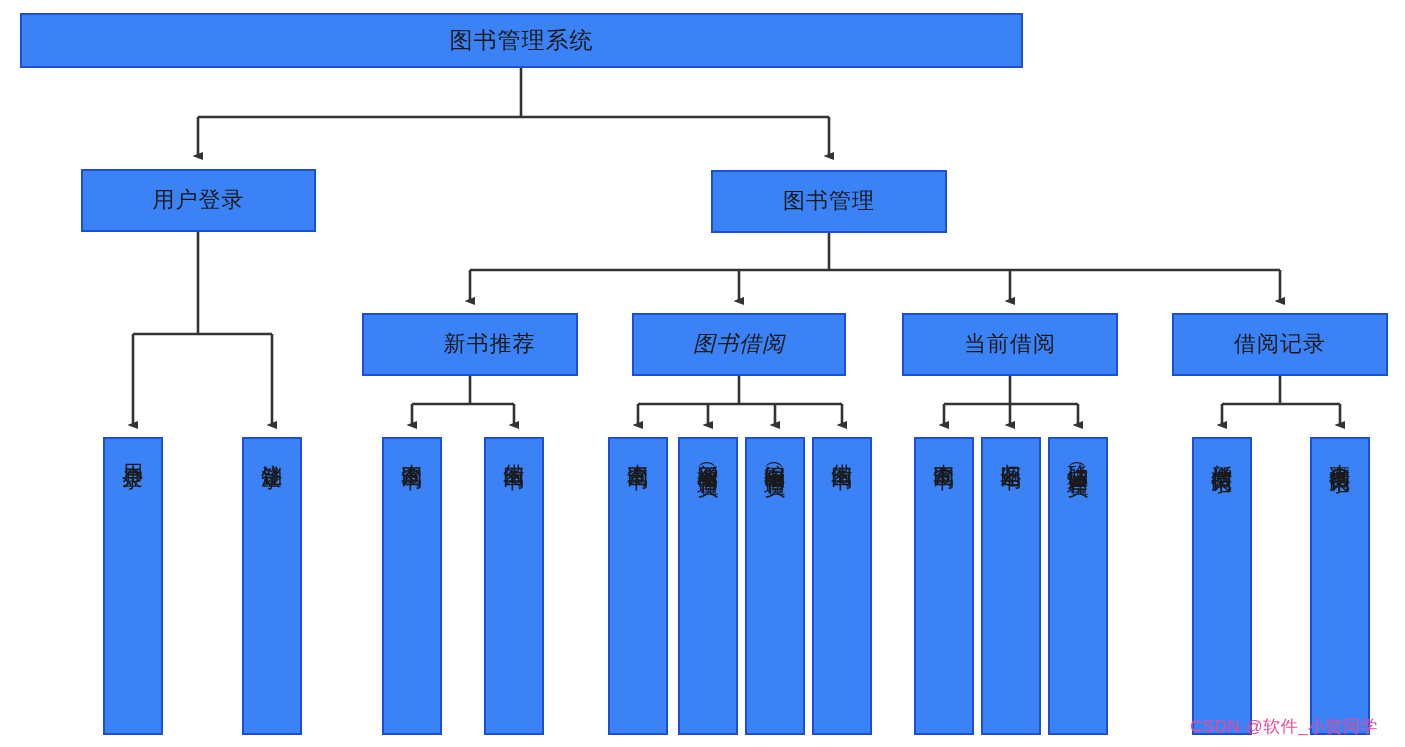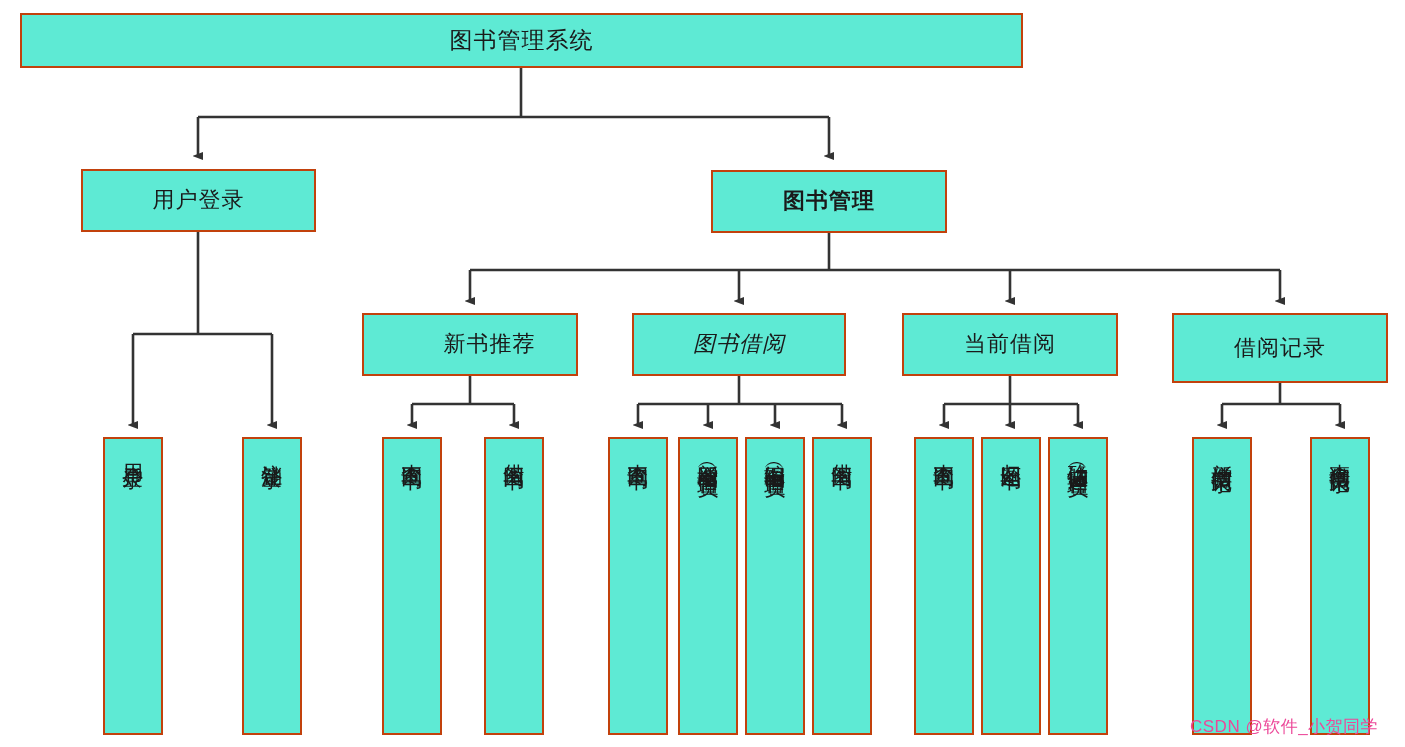--- a/index.html
+++ b/index.html
@@ -13,22 +13,22 @@
   #canvas {
     position: relative;
     width: 1405px;
     height: 747px;
     background: #ffffff;
     overflow: hidden;
   }
   .node {
     position: absolute;
     box-sizing: border-box;
-    border: 2px solid #c2410c;
-    background: #5eead4;
+    border: 2px solid #1d4ed8;
+    background: #3b82f6;
     display: flex;
     align-items: center;
     justify-content: center;
     color: #1a1a1a;
   }
   .node-h {
     font-size: 22px;
     letter-spacing: 1px;
     line-height: 1.2;
     white-space: nowrap;
@@ -121,34 +121,34 @@
     </g>
   </svg>
 
   <div class="node node-h node-root" style="left:20px; top:13px; width:1003px; height:55px;">
     <span>图书管理系统</span>
   </div>
 
   <div class="node node-h" style="left:81px; top:169px; width:235px; height:63px;">
     <span>用户登录</span>
   </div>
-  <div class="node node-h" style="left:711px; top:170px; width:236px; height:63px;font-weight:bold;">
+  <div class="node node-h" style="left:711px; top:170px; width:236px; height:63px;">
     <span>图书管理</span>
   </div>
 
   <div class="node node-h" style="left:362px; top:313px; width:216px; height:63px;padding-left:39px;">
     <span>新书推荐</span>
   </div>
   <div class="node node-h" style="left:632px; top:313px; width:214px; height:63px;font-style:italic;">
     <span>图书借阅</span>
   </div>
   <div class="node node-h" style="left:902px; top:313px; width:216px; height:63px;">
     <span>当前借阅</span>
   </div>
-  <div class="node node-h" style="left:1172px; top:313px; width:216px; height:70px;">
+  <div class="node node-h" style="left:1172px; top:313px; width:216px; height:63px;">
     <span>借阅记录</span>
   </div>
 
   <div class="node node-v" style="left:103px; top:437px; width:60px; height:298px;">
     <span class="vtext">用户登录</span>
   </div>
   <div class="node node-v" style="left:242px; top:437px; width:60px; height:298px;">
     <span class="vtext">注销登录</span>
   </div>
 

